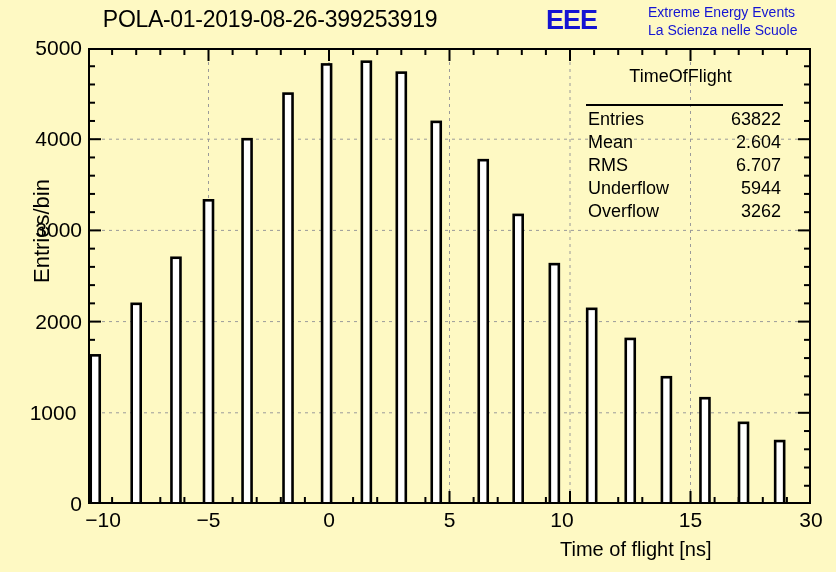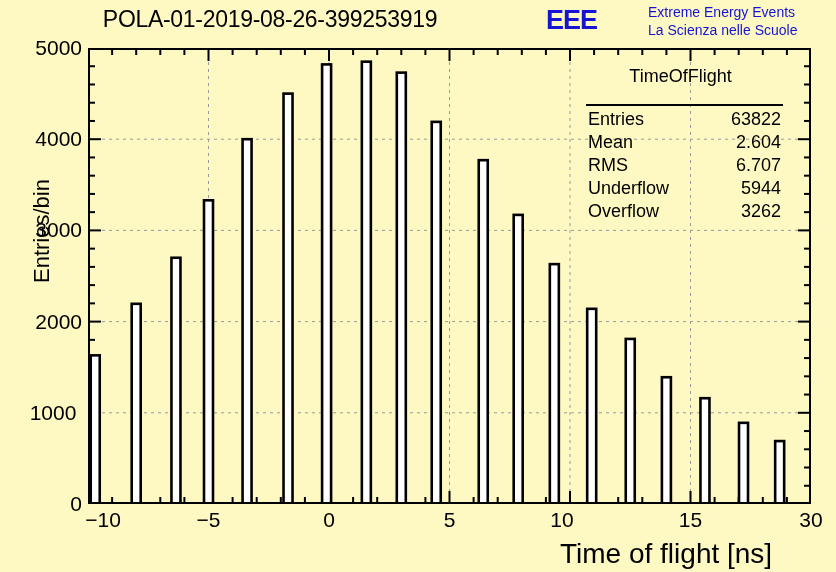--- a/index.html
+++ b/index.html
@@ -62,21 +62,21 @@
     left: -78px; top: 218px;
     width: 240px;
     text-align: center;
     font-size: 22px;
     transform: rotate(-90deg);
     color: #000;
     white-space: nowrap;
   }
   #x-axis-title {
     left: 560px; top: 538px;
-    font-size: 28px;
+    font-size: 20px;
     color: #000;
     white-space: nowrap;
   }
 
   
   #plot-frame {
     left: 88px; top: 48px;
     width: 723px; height: 456px;
   }
   #frame-border {

